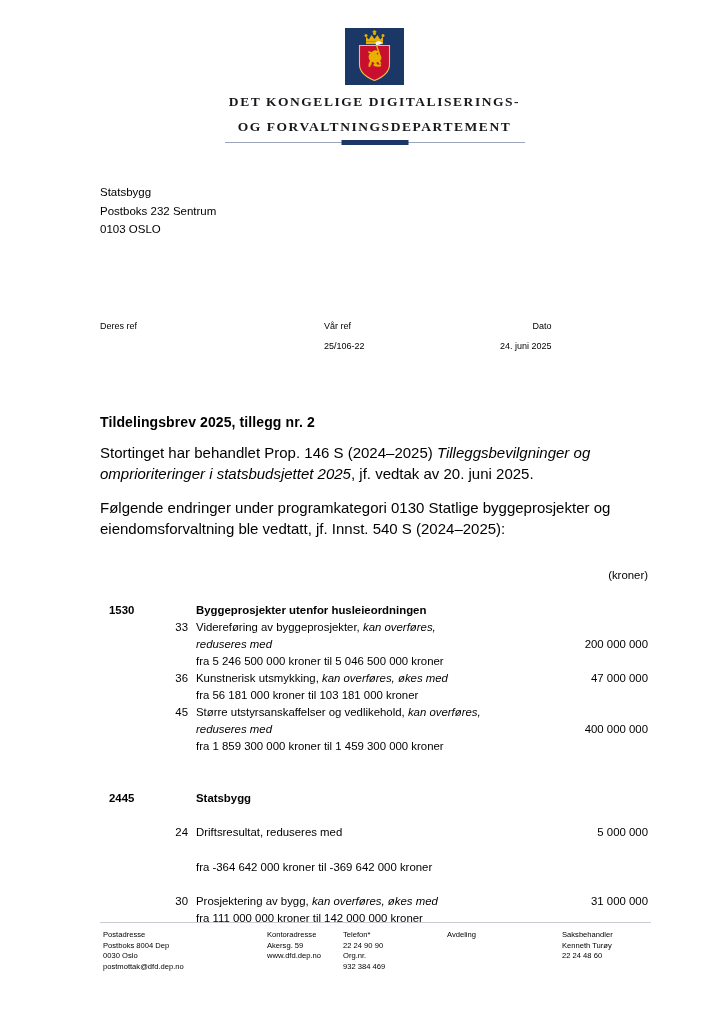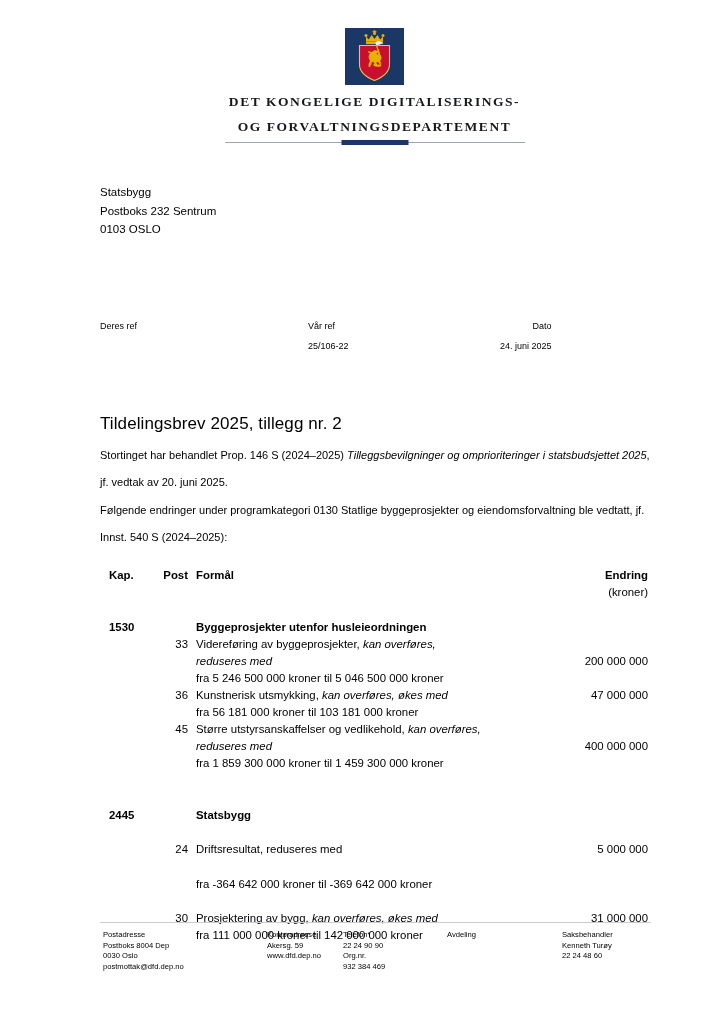--- a/index.html
+++ b/index.html
@@ -85,40 +85,40 @@
     top: 316px;
     width: 530px;
     font-size: 9px;
     line-height: 20px;
   }
   .refrow .col {
     position: absolute;
     top: 0;
   }
   .ref-deres { left: 0; }
-  .ref-var   { left: 208px; }
+  .ref-var   { left: 224px; }
   .ref-dato  { left: 400px; text-align: right; }
   .ref-label { display: block; }
   .ref-value { display: block; font-size: 9px; }
 
   
   .doc-title {
     position: absolute;
     left: 100px;
     top: 414px;
-    font-size: 17px;
-    font-weight: normal;
+    font-size: 14px;
+    font-weight: bold;
     letter-spacing: 0.1px;
   }
   .para {
     position: absolute;
     left: 100px;
     width: 551px;
-    font-size: 11px;
-    line-height: 27px;
+    font-size: 15px;
+    line-height: 21px;
   }
   .para-1 { top: 442px; }
   .para-2 { top: 497px; }
   .para em { font-style: italic; }
 
   
   .table {
     position: absolute;
     left: 100px;
     top: 569px;
@@ -256,26 +256,20 @@
 
 <div class="doc-title">Tildelingsbrev 2025, tillegg nr. 2</div>
 
 <div class="para para-1"><span>Stortinget har behandlet Prop. 146 S (2024–2025) </span><em>Tilleggsbevilgninger og omprioriteringer i statsbudsjettet 2025</em><span>, jf. vedtak av 20. juni 2025.</span></div>
 
 <div class="para para-2">Følgende endringer under programkategori 0130 Statlige byggeprosjekter og eiendomsforvaltning ble vedtatt, jf. Innst. 540 S (2024–2025):</div>
 
 <div class="table">
 
   <div class="trow">
-    <span class="c-kap hdr">Kap.</span>
-    <span class="c-post hdr">Post</span>
-    <span class="c-formaal hdr">Formål</span>
-    <span class="c-endring hdr">Endring</span>
-  </div>
-  <div class="trow">
     <span class="c-endring hdr2">(kroner)</span>
   </div>
 
   <div class="rowgap"></div>
 
   <div class="trow">
     <span class="c-kap grouphdr">1530</span>
     <span class="c-formaal grouphdr">Byggeprosjekter utenfor husleieordningen</span>
   </div>
 

